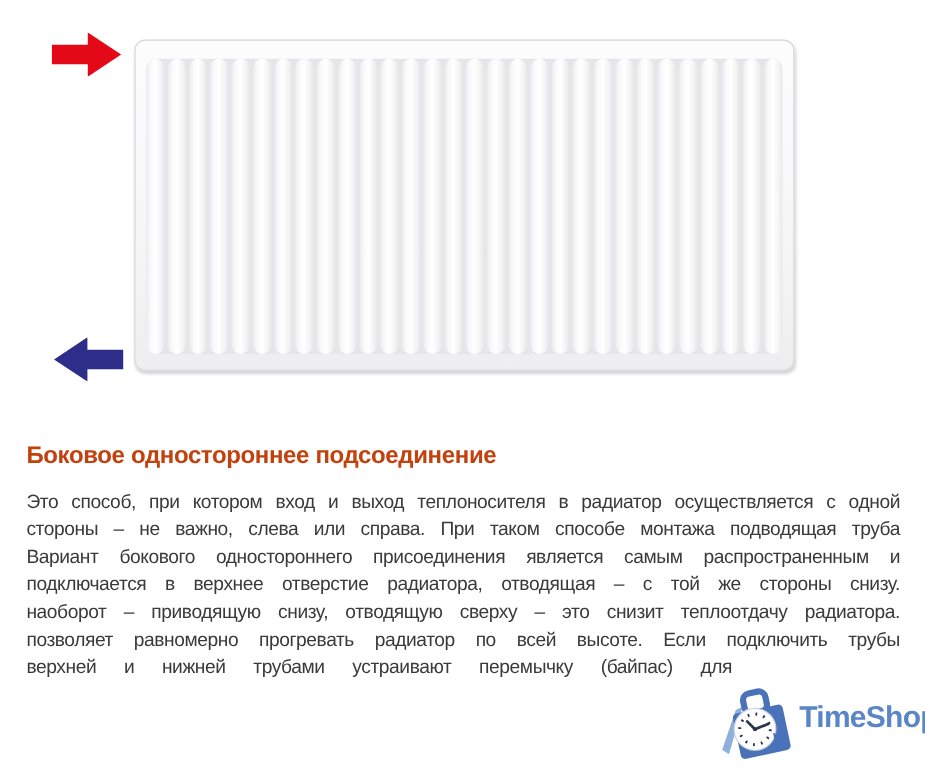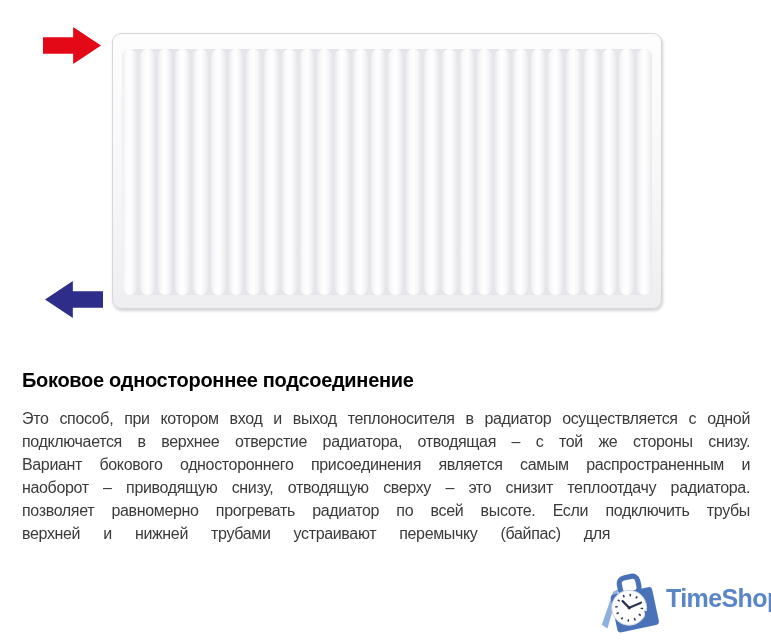--- a/index.html
+++ b/index.html
@@ -33,21 +33,21 @@
     clip-path:polygon(0 28%,52% 28%,52% 0,100% 50%,52% 100%,52% 72%,0 72%);
   }
   .arrow-blue {
     left:45px; top:281px; background:#2e2e8a;
     clip-path:polygon(100% 28%,48% 28%,48% 0,0 50%,48% 100%,48% 72%,100% 72%);
   }
 
   
   .heading {
     position:absolute; left:22px; top:369px;
-    font-size:20px; font-weight:700; letter-spacing:-0.3px; color:#000000;
+    font-size:20px; font-weight:700; letter-spacing:-0.3px; color:#c2410c;
   }
   .article {
     position:absolute; left:22px; top:407px; width:728px;
     font-size:16px; line-height:23px; color:#3a3a3a; letter-spacing:-0.35px;
   }
   .line.j { text-align:justify; text-align-last:justify; }
   .line.short { width:588px; }
 
   
   .logo {
@@ -101,22 +101,23 @@
         <div class="fin"></div>
       </div>
   </div>
 
   <div class="arrow arrow-blue"></div>
 
   <h1 class="heading">Боковое одностороннее подсоединение</h1>
 
   <div class="article">
     <div class="line j">Это способ, при котором вход и выход теплоносителя в радиатор осуществляется с одной</div>
+    <div class="line j">стороны – не важно, слева или справа. При таком способе монтажа подводящая труба</div>
+    <div class="line j">Вариант бокового одностороннего присоединения является самым распространенным и</div>
     <div class="line j">подключается в верхнее отверстие радиатора, отводящая – с той же стороны снизу.</div>
-    <div class="line j">Вариант бокового одностороннего присоединения является самым распространенным и</div>
     <div class="line j">наоборот – приводящую снизу, отводящую сверху – это снизит теплоотдачу радиатора.</div>
     <div class="line j">позволяет равномерно прогревать радиатор по всей высоте. Если подключить трубы</div>
     <div class="line j short">верхней и нижней трубами устраивают перемычку (байпас) для</div>
   </div>
 
   <div class="logo">
     <svg width="66" height="68" viewBox="0 0 70 72">
 
       <polygon points="15,23 21,20 9,62 3,58" fill="#8fafdc"></polygon>
 

